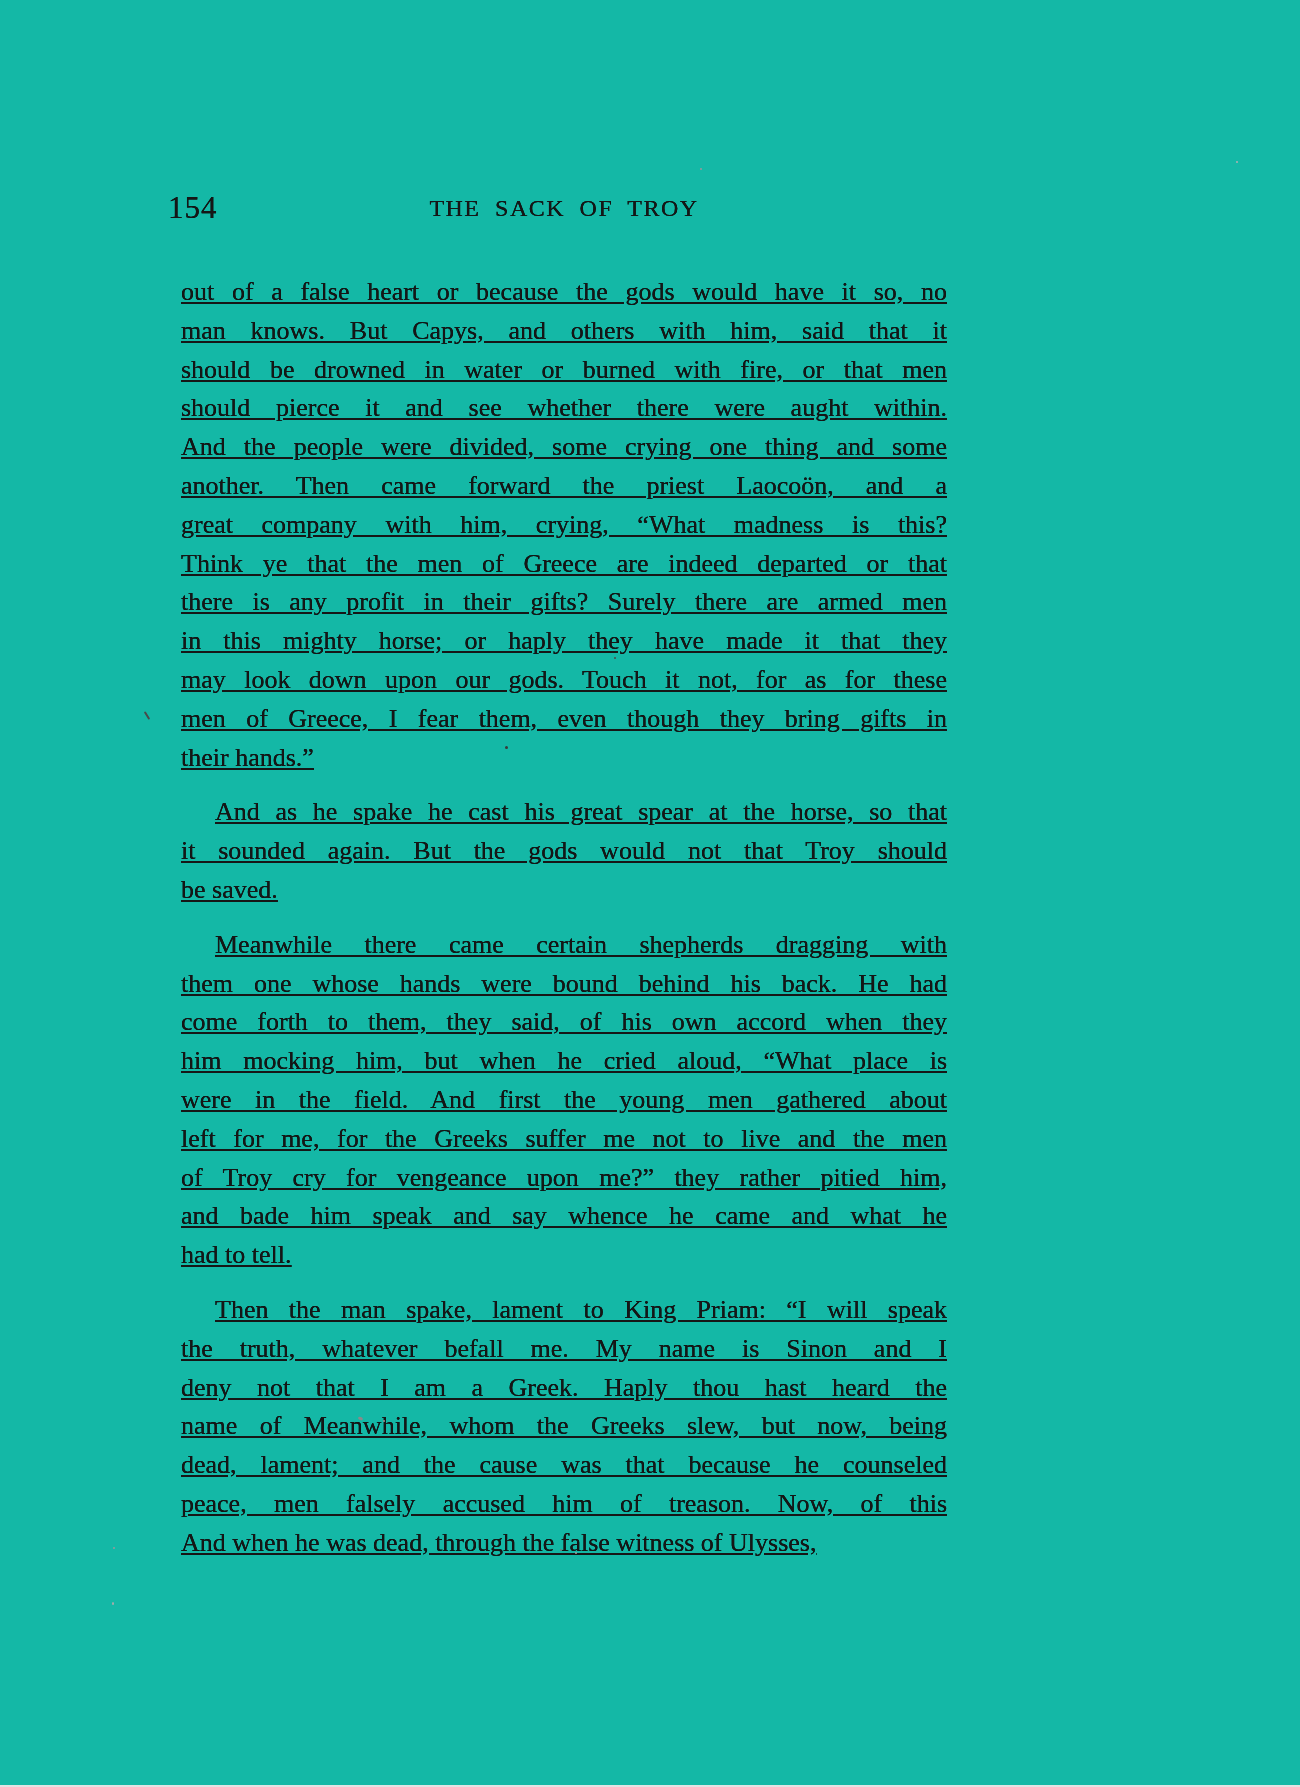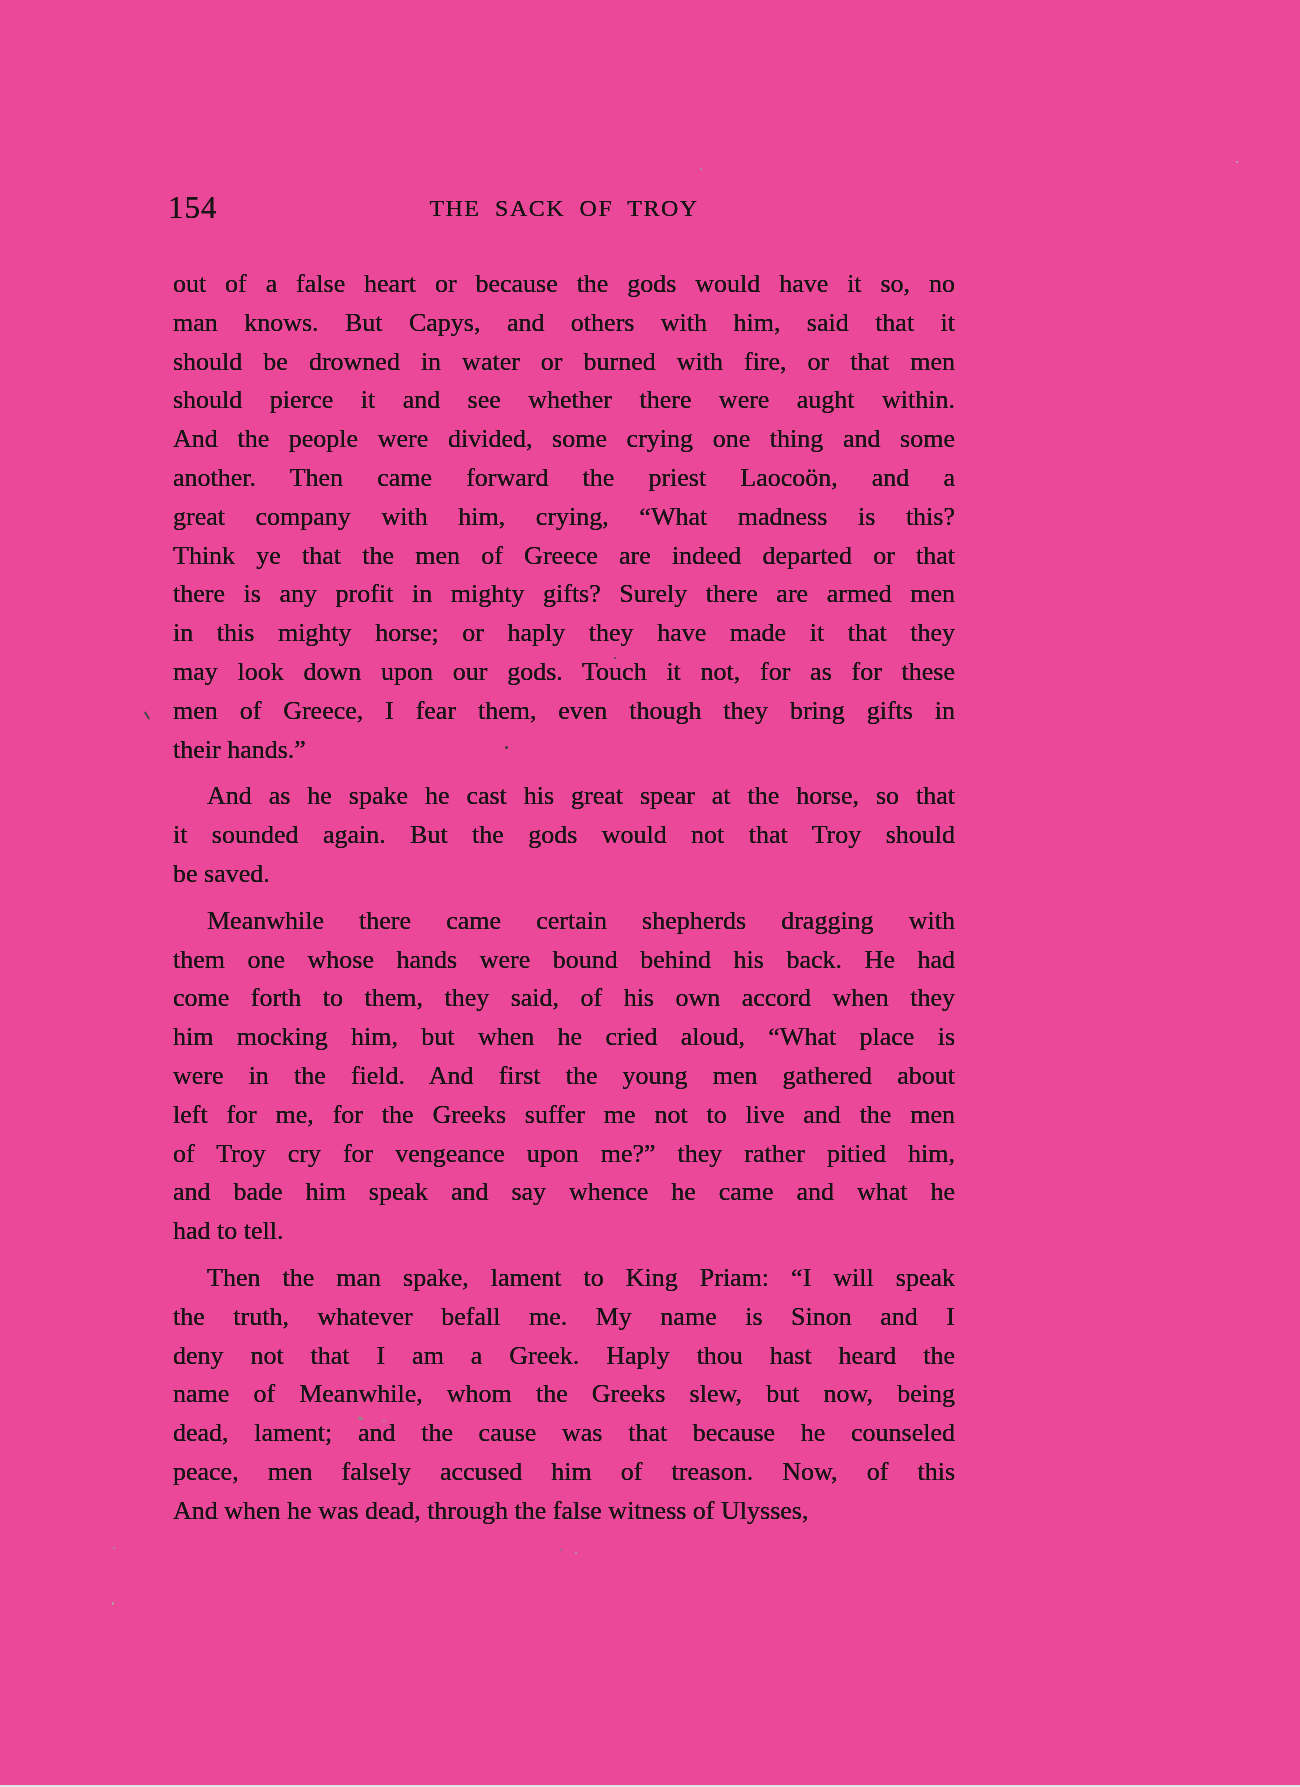--- a/index.html
+++ b/index.html
@@ -3,21 +3,21 @@
 <meta charset="utf-8">
 <style>
   html, body {
     margin: 0;
     padding: 0;
   }
   .page {
     position: relative;
     width: 1300px;
     height: 1787px;
-    background: #ec4899;
+    background: #14b8a6;
     overflow: hidden;
     font-family: "Liberation Serif", "DejaVu Serif", serif;
     color: #161616;
   }
   
   .running-head {
     position: absolute;
     top: 193px;
     left: 165px;
     width: 798px;
@@ -46,21 +46,21 @@
   
   .page-body {
     position: absolute;
     top: 257px;
     left: 165px;
     width: 798px;
     font-size: 26px;
     line-height: 38.8px;
     text-shadow: 0 0 0.4px #000;
   }
-  .paragraph { margin: 8px; padding: 0; }
+  .paragraph { margin: 16px; padding: 0; text-decoration: underline; }
   .text-line {
     text-align: justify;
     text-align-last: justify;
     white-space: normal;
   }
   .text-line.last { text-align-last: left; }
   .text-line.indent { padding-left: 34px; }
   
   .speck {
     position: absolute;
@@ -96,21 +96,21 @@
   <div class="page-body">
       <div class="paragraph">
         <div class="text-line">out of a false heart or because the gods would have it so, no</div>
         <div class="text-line">man knows.  But Capys, and others with him, said that it</div>
         <div class="text-line">should be drowned in water or burned with fire, or that men</div>
         <div class="text-line">should pierce it and see whether there were aught within.</div>
         <div class="text-line">And the people were divided, some crying one thing and some</div>
         <div class="text-line">another.  Then came forward the priest Laocoön, and a</div>
         <div class="text-line">great company with him, crying, “What madness is this?</div>
         <div class="text-line">Think ye that the men of Greece are indeed departed or that</div>
-        <div class="text-line">there is any profit in mighty gifts?  Surely there are armed men</div>
+        <div class="text-line">there is any profit in their gifts?  Surely there are armed men</div>
         <div class="text-line">in this mighty horse; or haply they have made it that they</div>
         <div class="text-line">may look down upon our gods.  Touch it not, for as for these</div>
         <div class="text-line">men of Greece, I fear them, even though they bring gifts in</div>
         <div class="text-line last">their hands.”</div>
       </div>
       <div class="paragraph">
         <div class="text-line indent">And as he spake he cast his great spear at the horse, so that</div>
         <div class="text-line">it sounded again.  But the gods would not that Troy should</div>
         <div class="text-line last">be saved.</div>
       </div>

